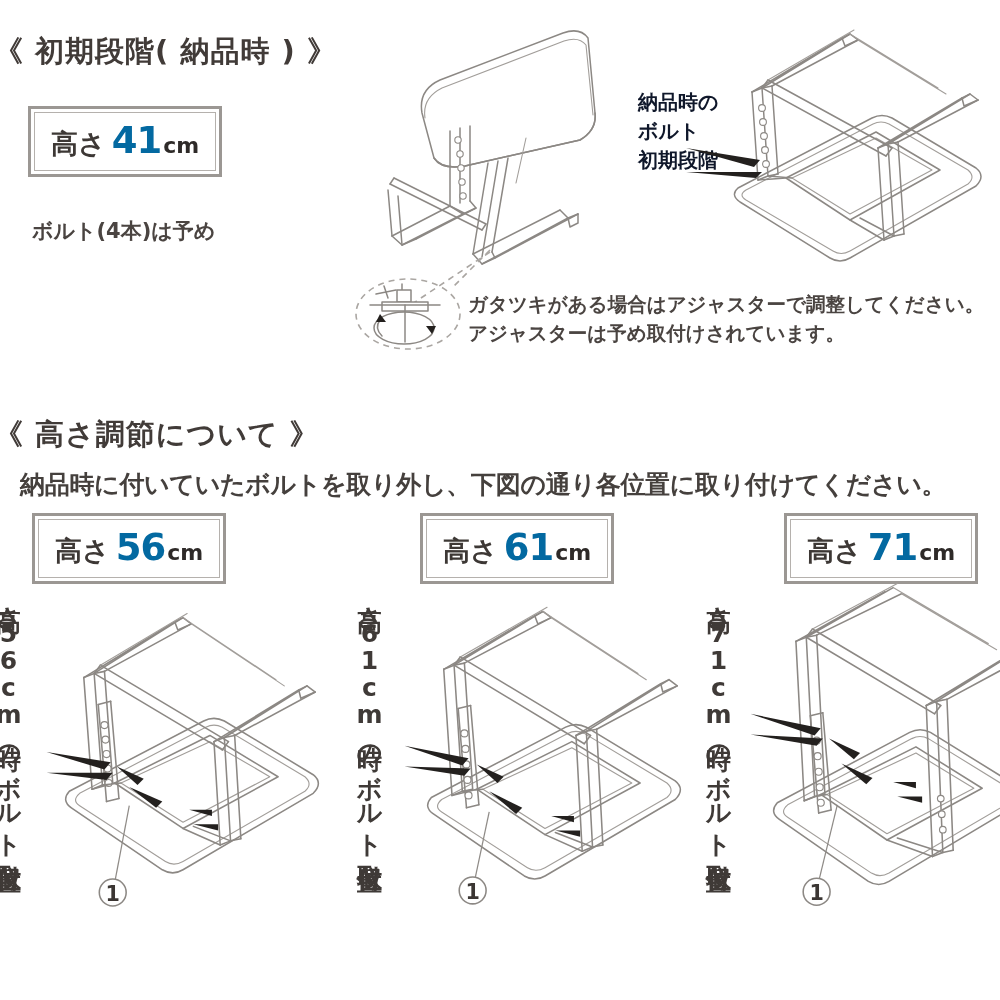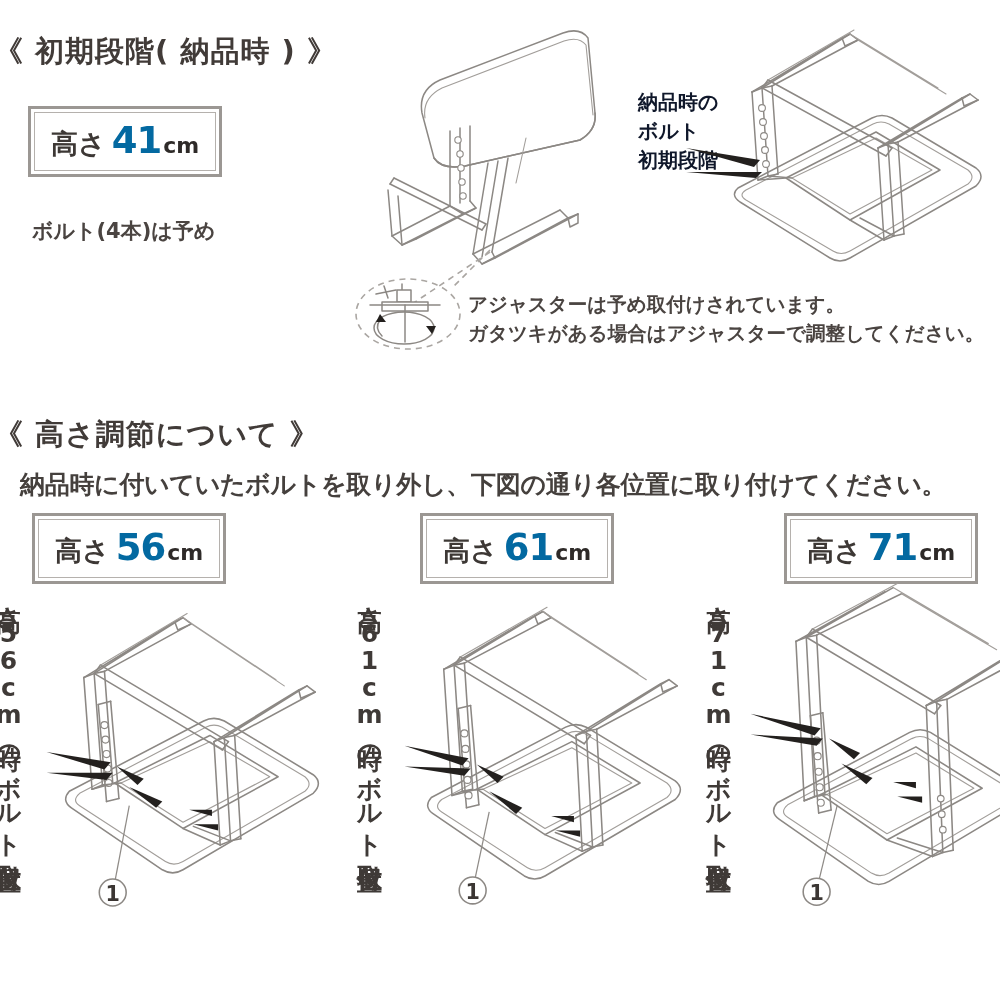--- a/index.html
+++ b/index.html
@@ -247,22 +247,22 @@
     <path class="ln" d="M40 70 Q34 78 42 86"></path>
     <path class="arrow" d="M40 64 L46 72 L36 72 Z"></path>
     <path class="arrow" d="M92 84 L86 76 L96 76 Z"></path>
 
     <path class="ln" d="M36 44 L56 40"></path>
     <path class="ln" d="M44 36 L48 48"></path>
   </svg>
 </div>
 
 <div class="abs adjuster-text" style="left:468px; top:290px;">
+  <div>ガタツキがある場合はアジャスターで調整してください。</div>
   <div>アジャスターは予め取付けされています。</div>
-  <div>ガタツキがある場合はアジャスターで調整してください。</div>
 </div>
 
 <div class="abs section-heading" style="left:-6px; top:415px;">《 高さ調節について 》</div>
 
 <div class="abs lead-text" style="left:20px; top:468px;">納品時に付いていたボルトを取り外し、下図の通り各位置に取り付けてください。</div>
 
 <div class="abs height-box" style="left:32px; top:513px;">
   <div class="height-box-inner">
     <span class="hb-label">高さ</span>
     <span class="hb-num">56</span>

